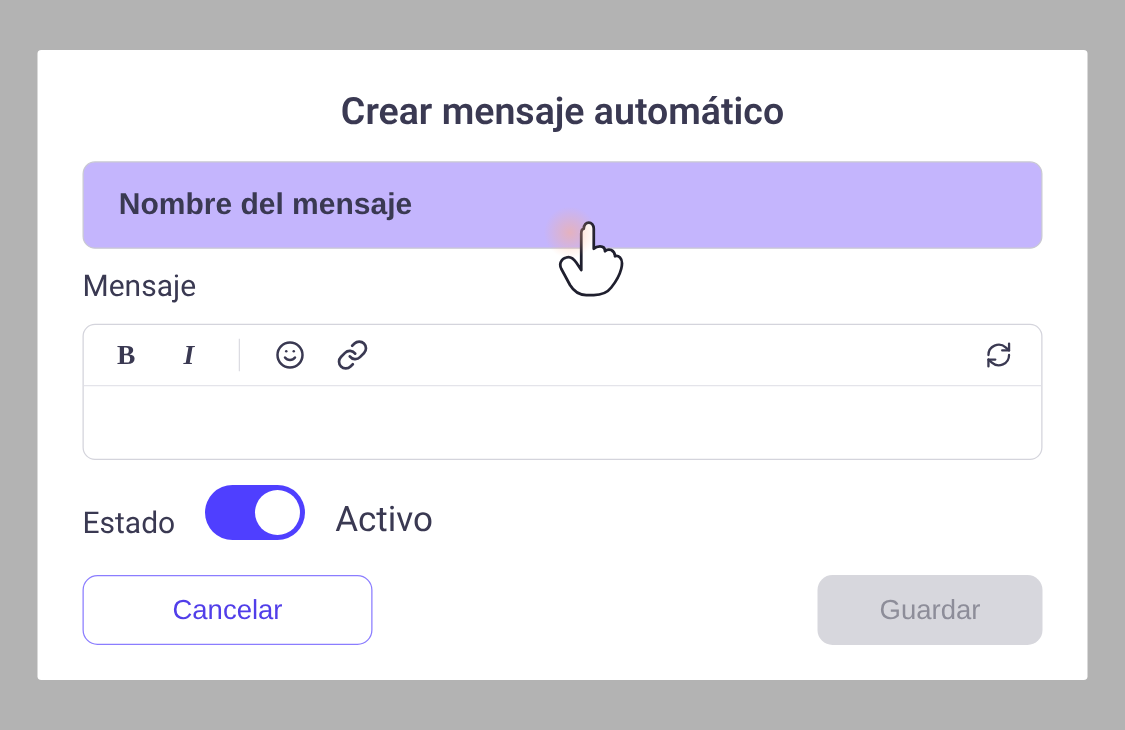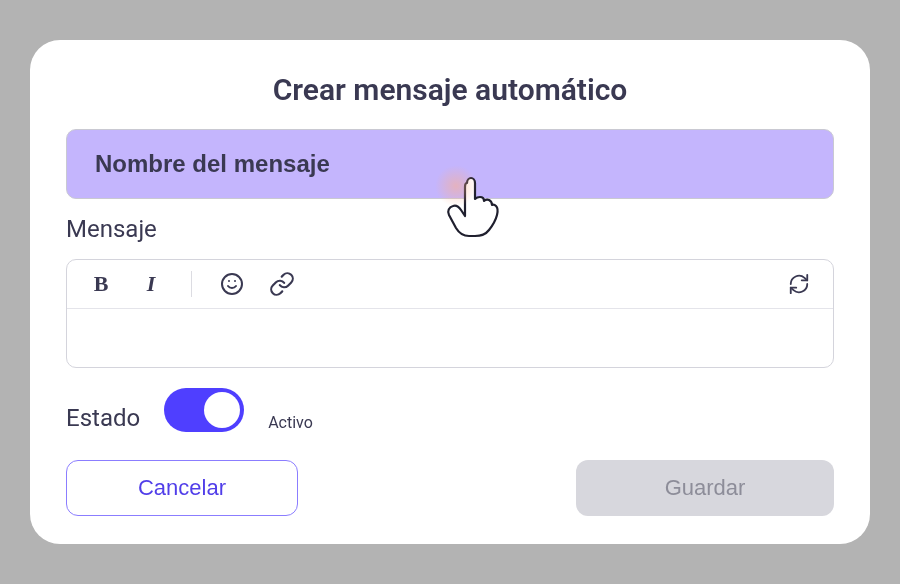--- a/index.html
+++ b/index.html
@@ -8,21 +8,21 @@
     font-family: -apple-system, BlinkMacSystemFont, "Segoe UI", Roboto, sans-serif;
     width: 900px;
     height: 584px;
     display: flex;
     align-items: center;
     justify-content: center;
     position: relative;
   }
   .modal {
     background: #fff;
-    border-radius: 30px;
+    border-radius: 3px;
     width: 840px;
     padding: 32px 36px 28px 36px;
     display: flex;
     flex-direction: column;
     gap: 14px;
   }
   .title {
     text-align: center;
     font-size: 30px;
     font-weight: 600;
@@ -104,21 +104,21 @@
   .toggle .knob {
     position: absolute;
     right: 4px;
     top: 4px;
     width: 36px;
     height: 36px;
     background: #fff;
     border-radius: 50%;
   }
   .status-value {
-    font-size: 16px;
+    font-size: 28px;
     color: #3a3952;
   }
   .actions {
     display: flex;
     justify-content: space-between;
     margin-top: 14px;
   }
   .btn {
     border-radius: 12px;
     padding: 14px 0;
@@ -130,21 +130,21 @@
   }
   .btn-cancel {
     border: 1.5px solid #8b7dff;
     color: #513ee9;
     background: #fff;
   }
   .btn-save {
     border: none;
     background: #d7d7dd;
     color: #8d8d99;
-    width: 258px;
+    width: 180px;
   }
   .cursor-overlay {
     position: absolute;
     left: 445px;
     top: 175px;
     pointer-events: none;
   }
   .click-pulse {
     position: absolute;
     left: -10px;

